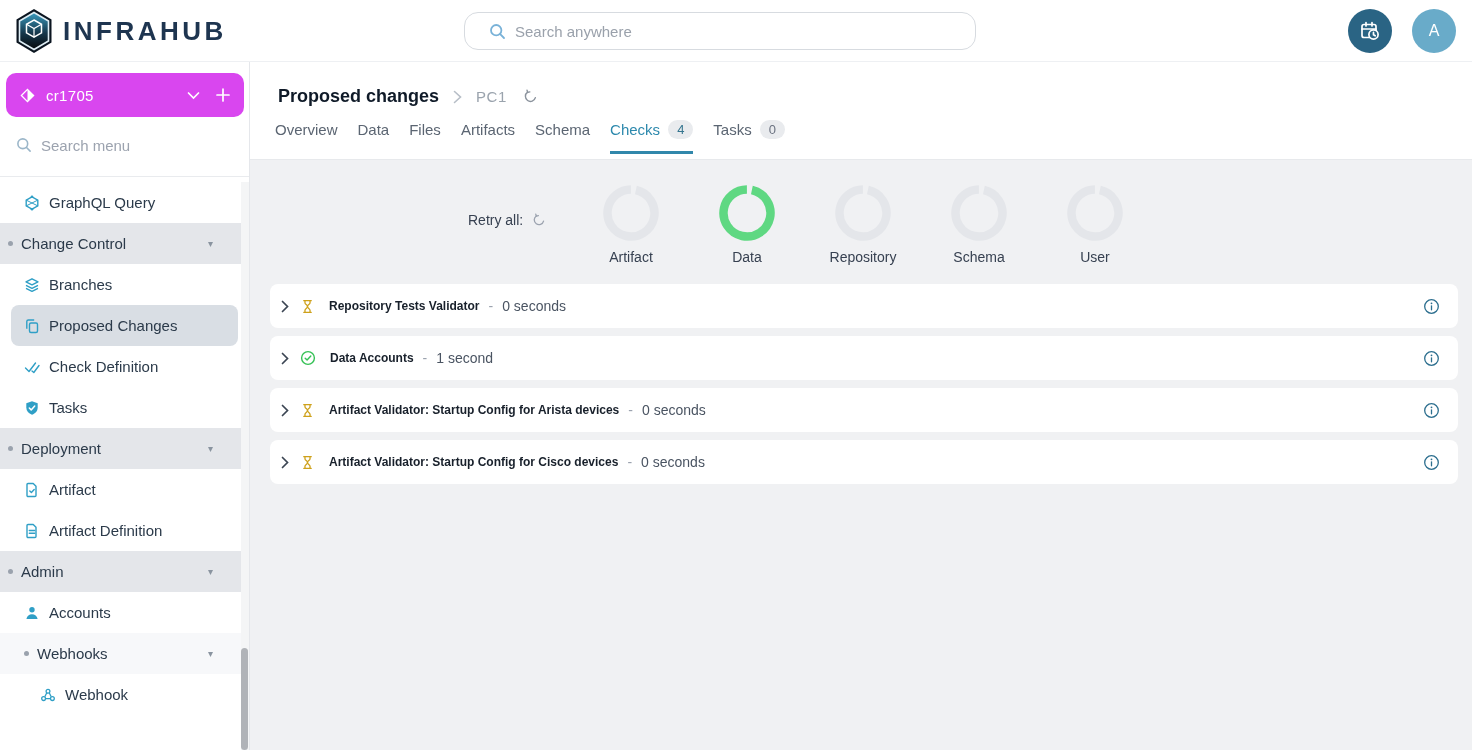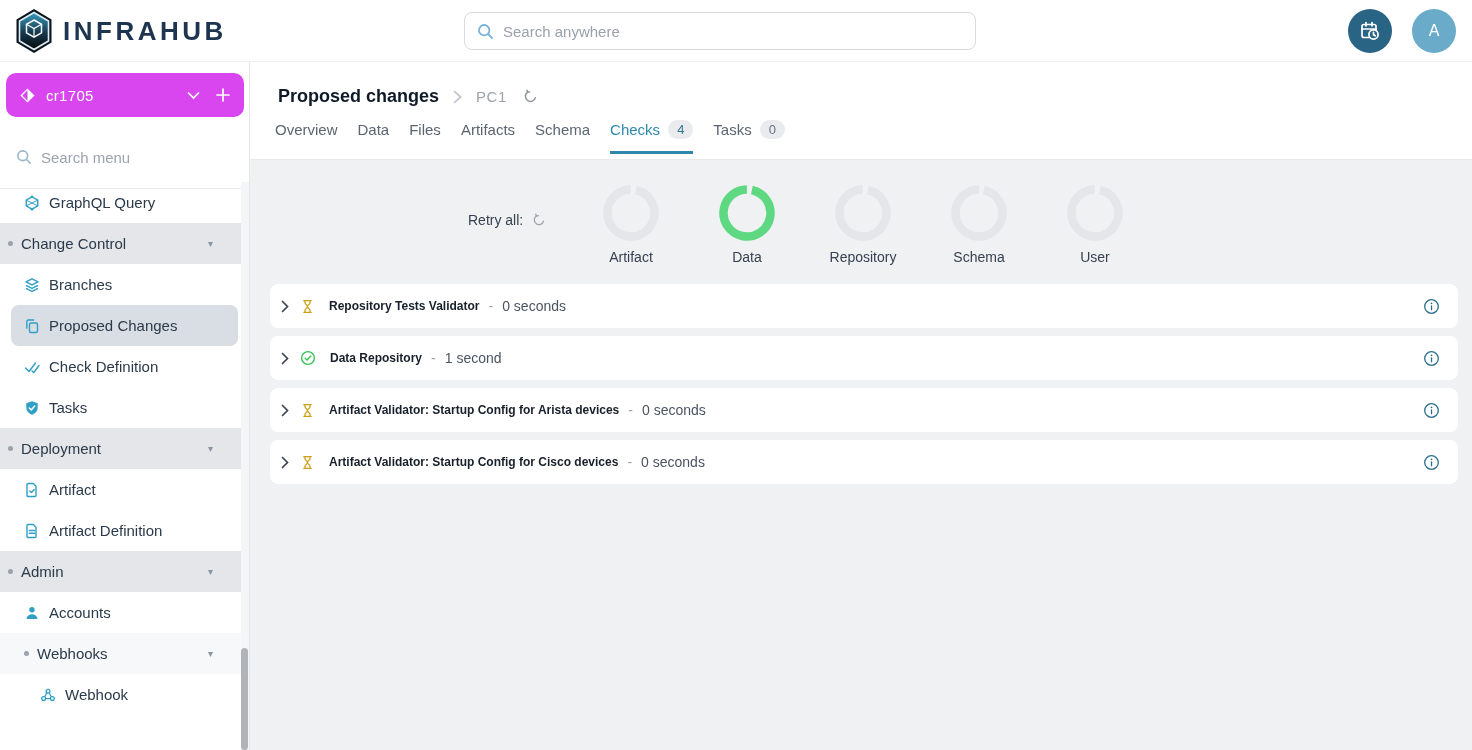--- a/index.html
+++ b/index.html
@@ -5,37 +5,37 @@
   * { margin:0; padding:0; box-sizing:border-box; }
   html,body { width:1472px; height:750px; overflow:hidden; background:#fff;
     font-family:"Liberation Sans","DejaVu Sans",sans-serif; color:#2b3a4a; }
 
   
   .topbar { position:absolute; left:0; top:0; width:1472px; height:62px; background:#fff;
     border-bottom:1px solid #eef0f3; z-index:5; }
   .logo { position:absolute; left:14px; top:8px; display:flex; align-items:center; gap:9px; cursor:pointer; }
   .logo-text { font-size:26px; font-weight:800; letter-spacing:3.5px; color:#1e3550; }
   .global-search { position:absolute; left:464px; top:12px; width:512px; height:38px;
-    border:1px solid #d7dbe0; border-radius:8px; display:flex; align-items:center; padding:0 12px; background:#fff; }
+    border:1px solid #d7dbe0; border-radius:14px; display:flex; align-items:center; padding:0 24px; background:#fff; }
   .global-search input { border:none; outline:none; flex:1; font-size:15px; color:#374151;
     font-family:inherit; margin-left:9px; background:transparent; }
   .global-search input::placeholder { color:#9aa1ab; }
   .round-btn { position:absolute; top:9px; width:44px; height:44px; border-radius:50%;
     display:flex; align-items:center; justify-content:center; cursor:pointer; border:none; }
   .cal-btn { left:1348px; background:#2a6484; }
   .avatar { left:1412px; background:#69abc9; color:#fff; font-size:16px; }
 
   
   .sidebar { position:absolute; left:0; top:62px; width:250px; height:688px; background:#fff;
     border-right:1px solid #e5e7eb; }
   .branch-btn { position:absolute; left:6px; top:11px; width:238px; height:44px; border-radius:10px;
     background:#d946ef; color:#fff; display:flex; align-items:center; padding:0 14px; cursor:pointer; }
   .branch-label { font-size:15px; margin-left:11px; letter-spacing:.3px; }
   .branch-right { margin-left:auto; display:flex; align-items:center; gap:16px; }
-  .menu-search { position:absolute; left:0; top:64px; width:249px; height:63px;
+  .menu-search { position:absolute; left:0; top:52px; width:249px; height:63px;
     border-bottom:1px solid #e9ebee; display:flex; align-items:center; padding:0 16px; }
   .menu-search input { border:none; outline:none; flex:1; font-size:15px; color:#374151;
     font-family:inherit; margin-left:9px; background:transparent; }
   .menu-search input::placeholder { color:#9ca3af; }
   .menu { position:absolute; left:0; top:120px; width:249px; }
   .m-item { height:41px; display:flex; align-items:center; font-size:15px; color:#2b3a4a; cursor:pointer; }
   .m-item .ico { width:16px; height:16px; margin-right:9px; flex:none; display:flex; }
   .m-link { padding-left:24px; }
   .m-selected { background:#d9dee4; border-radius:8px; margin:0 11px; padding-left:13px; }
   .m-section { background:#e4e6ea; padding-left:8px; }
@@ -411,21 +411,21 @@
         <svg width="8" height="13" viewBox="0 0 8 13" fill="none" stroke="#3b4553" stroke-width="1.7" stroke-linecap="round">
             <path d="M1.5 1.5l5 5-5 5"></path>
           </svg>
       </span>
       <span class="st-ico">
         <svg width="16" height="16" viewBox="0 0 16 16" fill="none" stroke="#35c155" stroke-width="1.4" stroke-linecap="round" stroke-linejoin="round">
           <circle cx="8" cy="8" r="6.4"></circle>
             <path d="M5.2 8.2l1.9 1.9 3.7-4"></path>
         </svg>
       </span>
-      <span class="v-name">Data Repository</span>
+      <span class="v-name">Data Accounts</span>
       <span class="v-sep">-</span>
       <span class="v-dur">1 second</span>
       <span class="spacer"></span>
       <span class="info-btn">
         <svg width="17" height="17" viewBox="0 0 17 17" fill="none" stroke="#2c6e8e" stroke-width="1.3">
           <circle cx="8.5" cy="8.5" r="6.8"></circle>
             <path d="M8.5 7.8v4" stroke-linecap="round"></path>
             <circle cx="8.5" cy="5.3" r="0.9" fill="#2c6e8e" stroke="none"></circle>
         </svg>
       </span>

